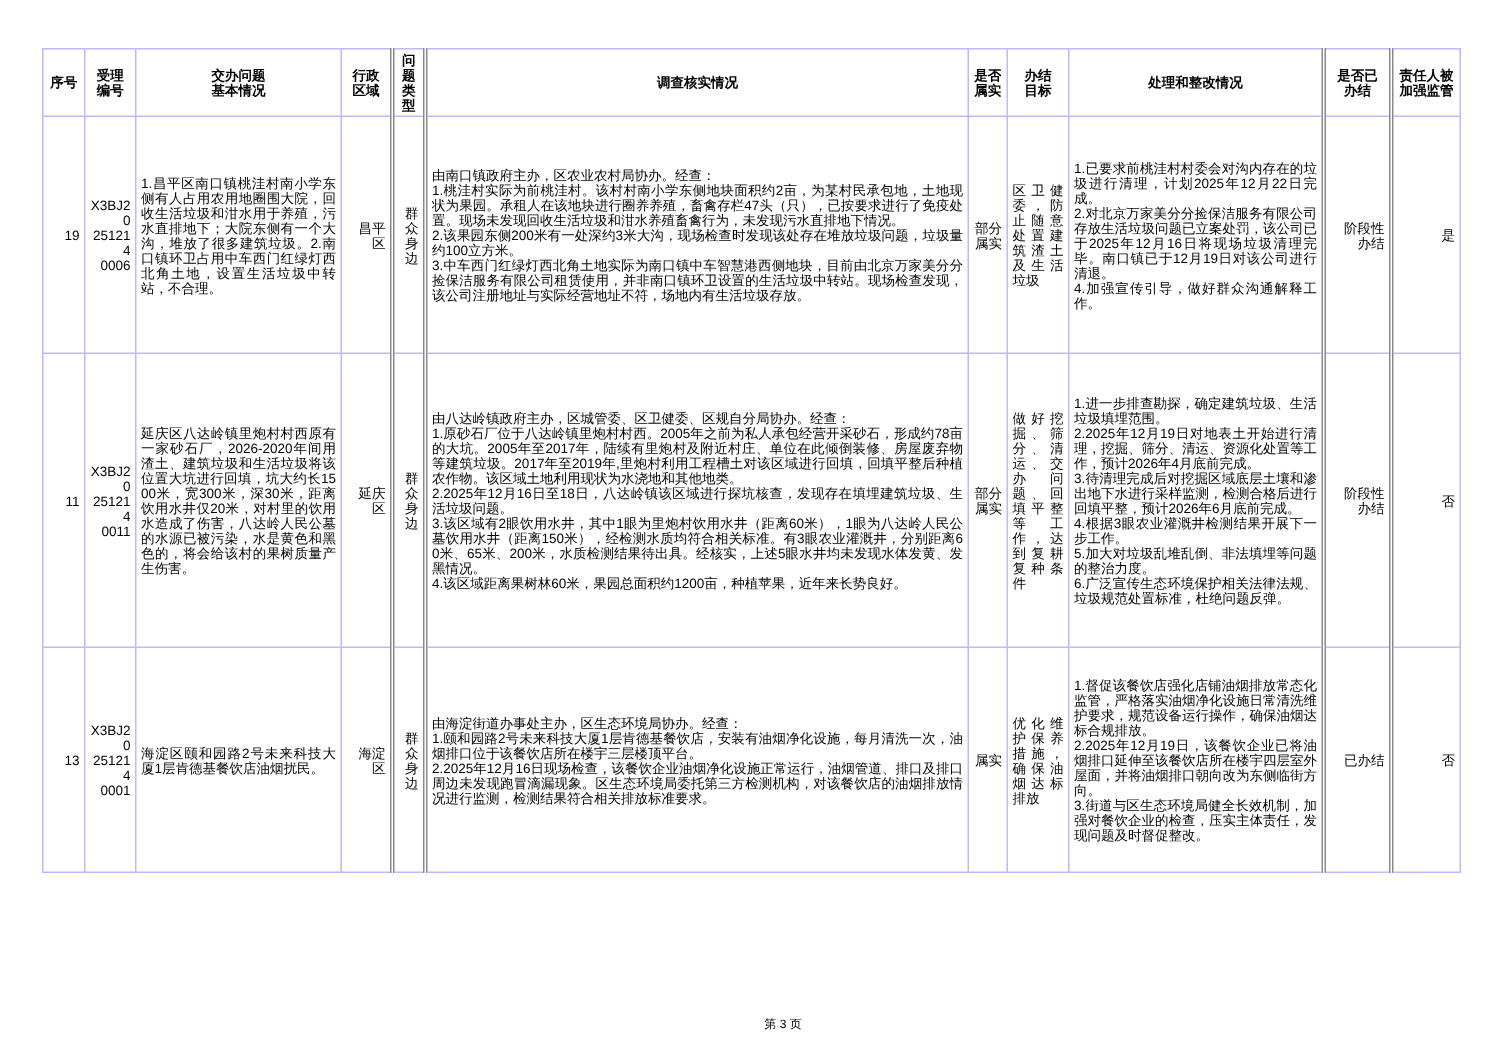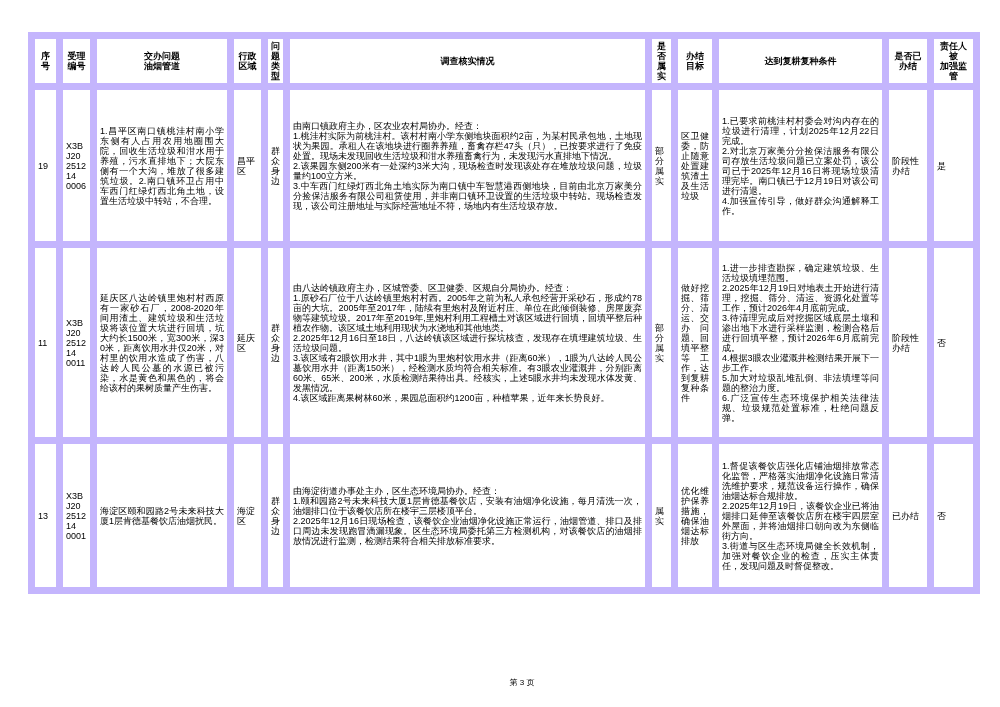--- a/index.html
+++ b/index.html
@@ -7,34 +7,34 @@
     width:1000px; height:707px; background:#ffffff;
     font-family:"Liberation Sans", sans-serif; color:#000;
   }
   .page { position:relative; width:1000px; height:707px; overflow:hidden; }
 
   table.report {
     position:absolute; left:28px; top:32px; width:945px;
     border-collapse:collapse; table-layout:fixed;
   }
   th, td {
-    border:7px solid #c4b5fd;
+    border:1px solid #c4b5fd;
     font-size:9px; line-height:10px;
     vertical-align:middle;
     padding:2px 3px;
     white-space:pre-line;
     word-break:break-all;
     overflow:hidden;
   }
   th { font-weight:bold; text-align:center; }
   tr.hdr   { height:44px; }
   tr.r10   { height:158px; }
   tr.r11   { height:196px; }
   tr.r12   { height:150px; }
-  td.center { text-align:left; }
+  td.center { text-align:right; }
   td.just   { text-align:justify; }
   .dbl { border-left:3px double #8a8a8a; border-right:3px double #8a8a8a; }
   .footer {
     position:absolute; left:0; right:0; top:677px;
     text-align:center; font-size:8px; color:#000;margin-left:44px;
   }
 </style>
 </head>
 <body>
 
@@ -52,31 +52,31 @@
         <col style="width:170px">
       <col style="width:45px">
         <col style="width:46px">
     </colgroup>
     <thead>
       <tr class="hdr">
         <th>序号</th>
         <th>受理
 编号</th>
         <th>交办问题
-油烟管道</th>
+基本情况</th>
         <th>行政
 区域</th>
         <th class="dbl">问题
 类型</th>
         <th>调查核实情况</th>
         <th>是否
 属实</th>
         <th>办结
 目标</th>
-        <th>达到复耕复种条件</th>
+        <th>处理和整改情况</th>
         <th class="dbl">是否已
 办结</th>
         <th>责任人被
 加强监管</th>
       </tr>
     </thead>
     <tbody>
       <tr class="r10">
         <td class="center">19</td>
         <td class="center">X3BJ20
@@ -98,21 +98,21 @@
 4.加强宣传引导，做好群众沟通解释工作。</td>
         <td class="center dbl">阶段性
 办结</td>
         <td class="center">是</td>
       </tr>
       <tr class="r11">
         <td class="center">11</td>
         <td class="center">X3BJ20
 251214
 0011</td>
-        <td class="just">延庆区八达岭镇里炮村村西原有一家砂石厂，2008-2020年间用渣土、建筑垃圾和生活垃圾将该位置大坑进行回填，坑大约长1500米，宽300米，深30米，距离饮用水井仅20米，对村里的饮用水造成了伤害，八达岭人民公墓的水源已被污染，水是黄色和黑色的，将会给该村的果树质量产生伤害。</td>
+        <td class="just">延庆区八达岭镇里炮村村西原有一家砂石厂，2026-2020年间用渣土、建筑垃圾和生活垃圾将该位置大坑进行回填，坑大约长1500米，宽300米，深30米，距离饮用水井仅20米，对村里的饮用水造成了伤害，八达岭人民公墓的水源已被污染，水是黄色和黑色的，将会给该村的果树质量产生伤害。</td>
         <td class="center">延庆区</td>
         <td class="center dbl">群众
 身边</td>
         <td class="just">由八达岭镇政府主办，区城管委、区卫健委、区规自分局协办。经查：
 1.原砂石厂位于八达岭镇里炮村村西。2005年之前为私人承包经营开采砂石，形成约78亩的大坑。2005年至2017年，陆续有里炮村及附近村庄、单位在此倾倒装修、房屋废弃物等建筑垃圾。2017年至2019年,里炮村利用工程槽土对该区域进行回填，回填平整后种植农作物。该区域土地利用现状为水浇地和其他地类。
 2.2025年12月16日至18日，八达岭镇该区域进行探坑核查，发现存在填埋建筑垃圾、生活垃圾问题。
 3.该区域有2眼饮用水井，其中1眼为里炮村饮用水井（距离60米），1眼为八达岭人民公墓饮用水井（距离150米），经检测水质均符合相关标准。有3眼农业灌溉井，分别距离60米、65米、200米，水质检测结果待出具。经核实，上述5眼水井均未发现水体发黄、发黑情况。
 4.该区域距离果树林60米，果园总面积约1200亩，种植苹果，近年来长势良好。</td>
         <td class="center">部分
 属实</td>

